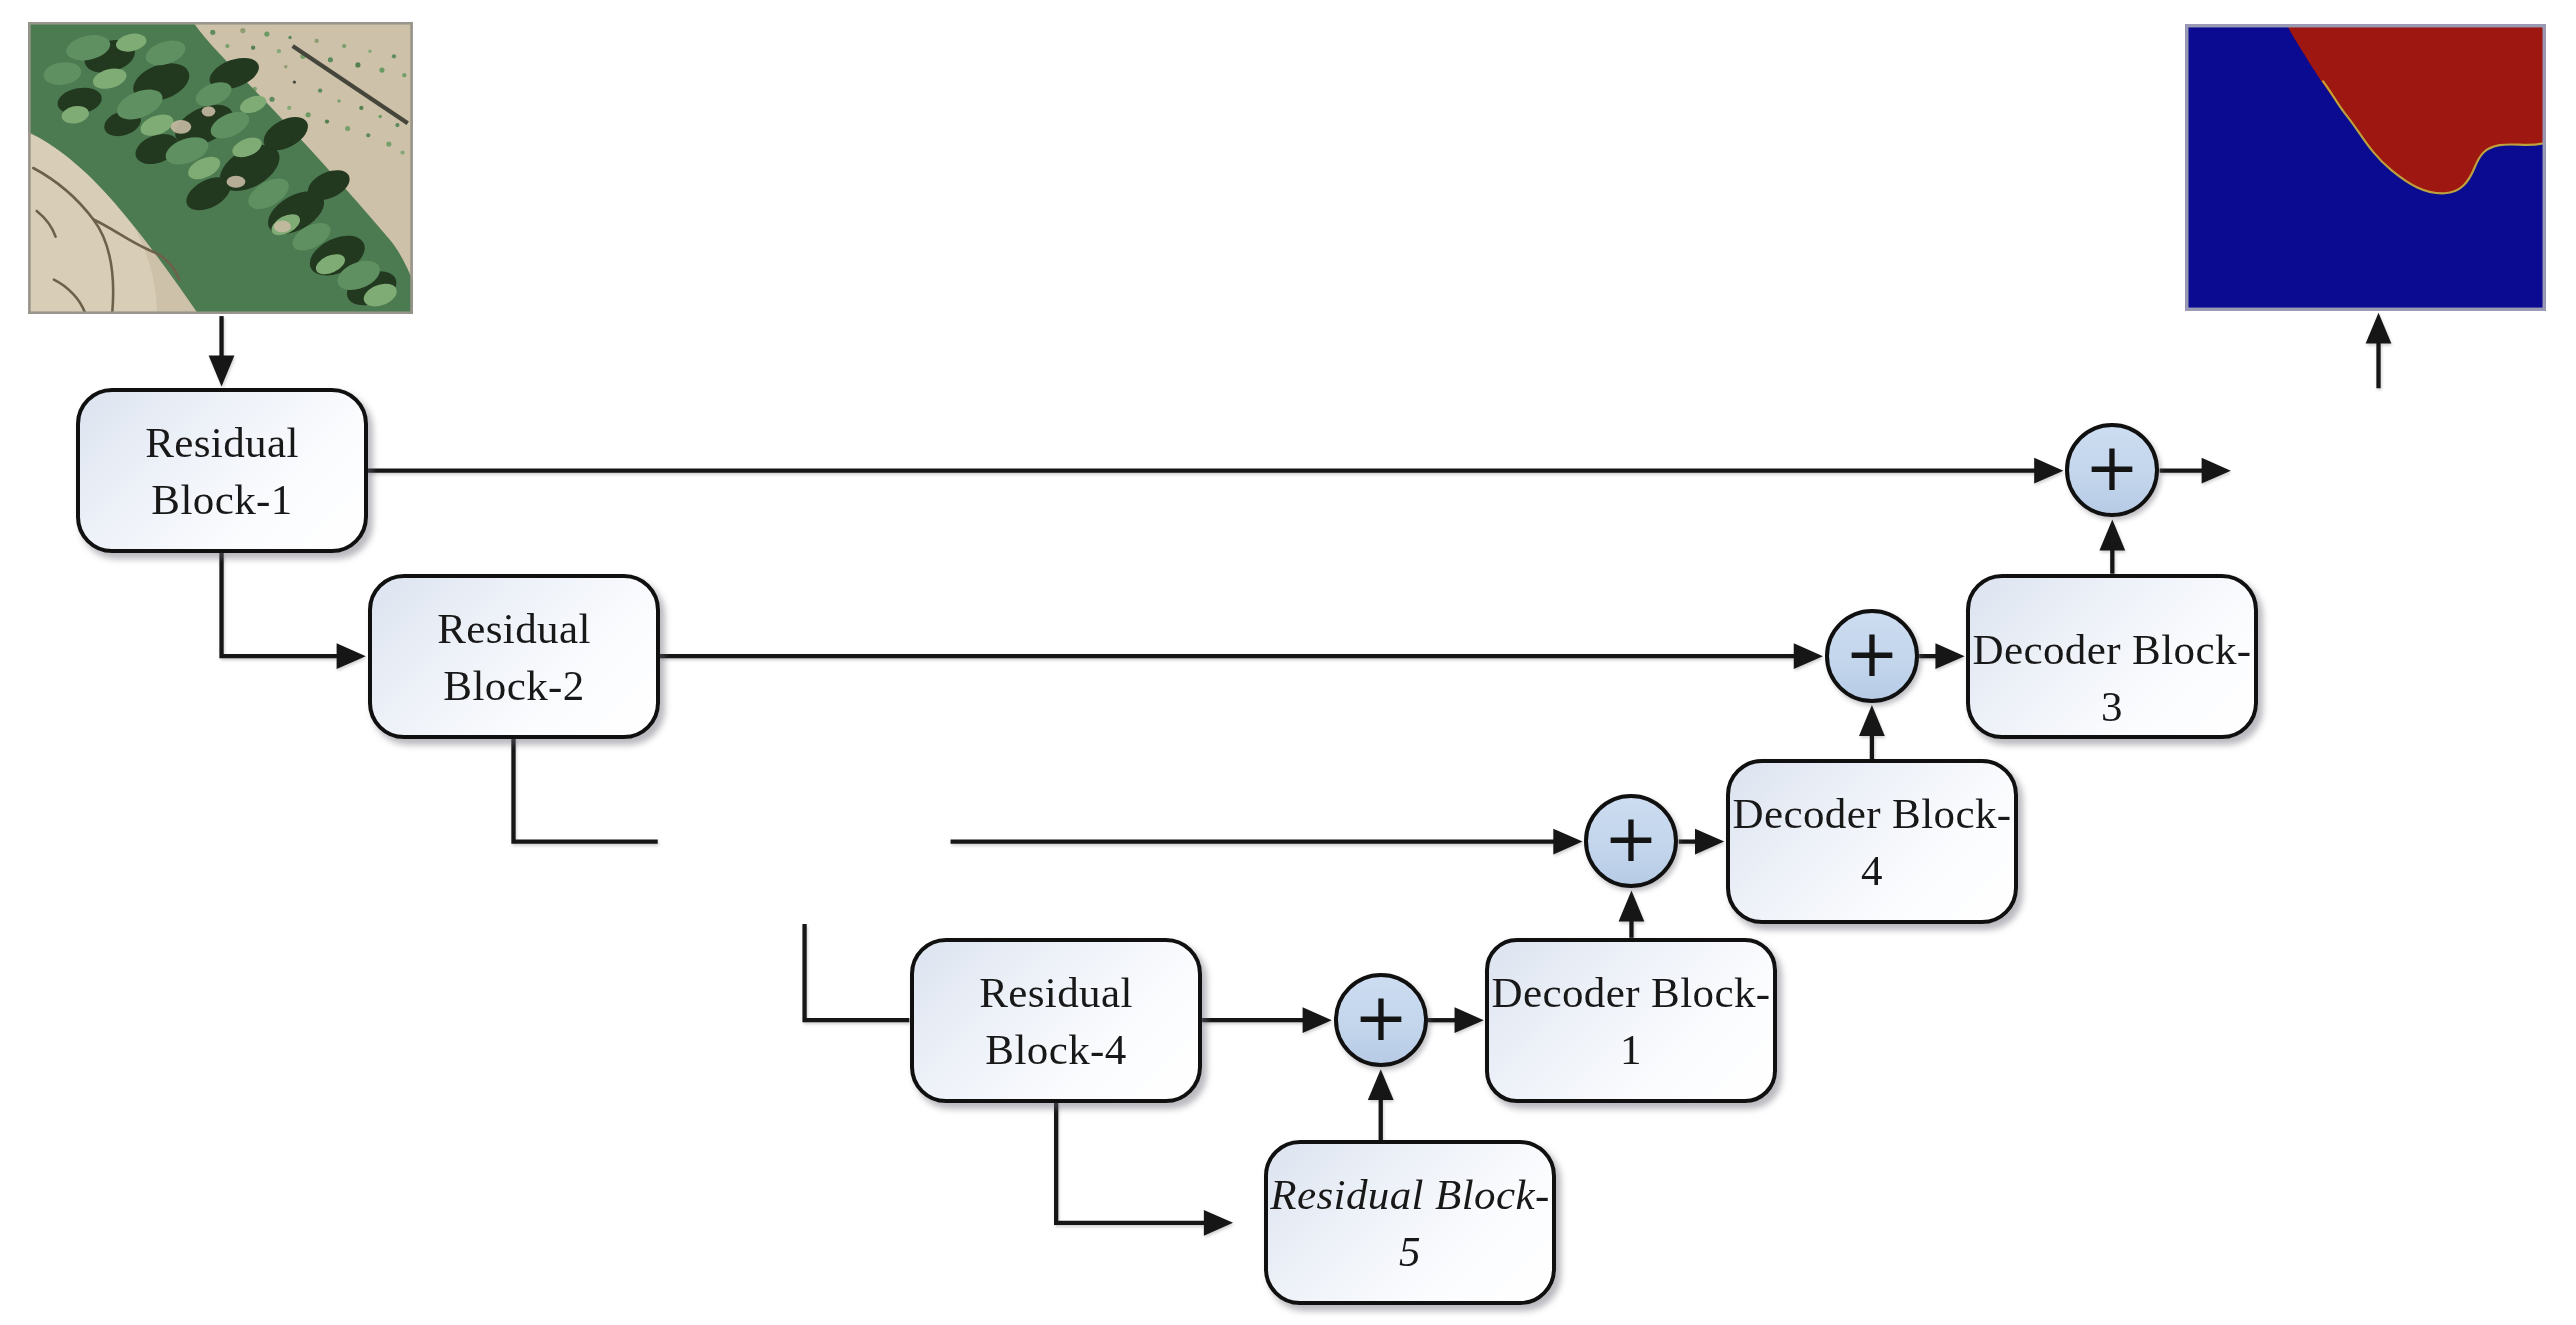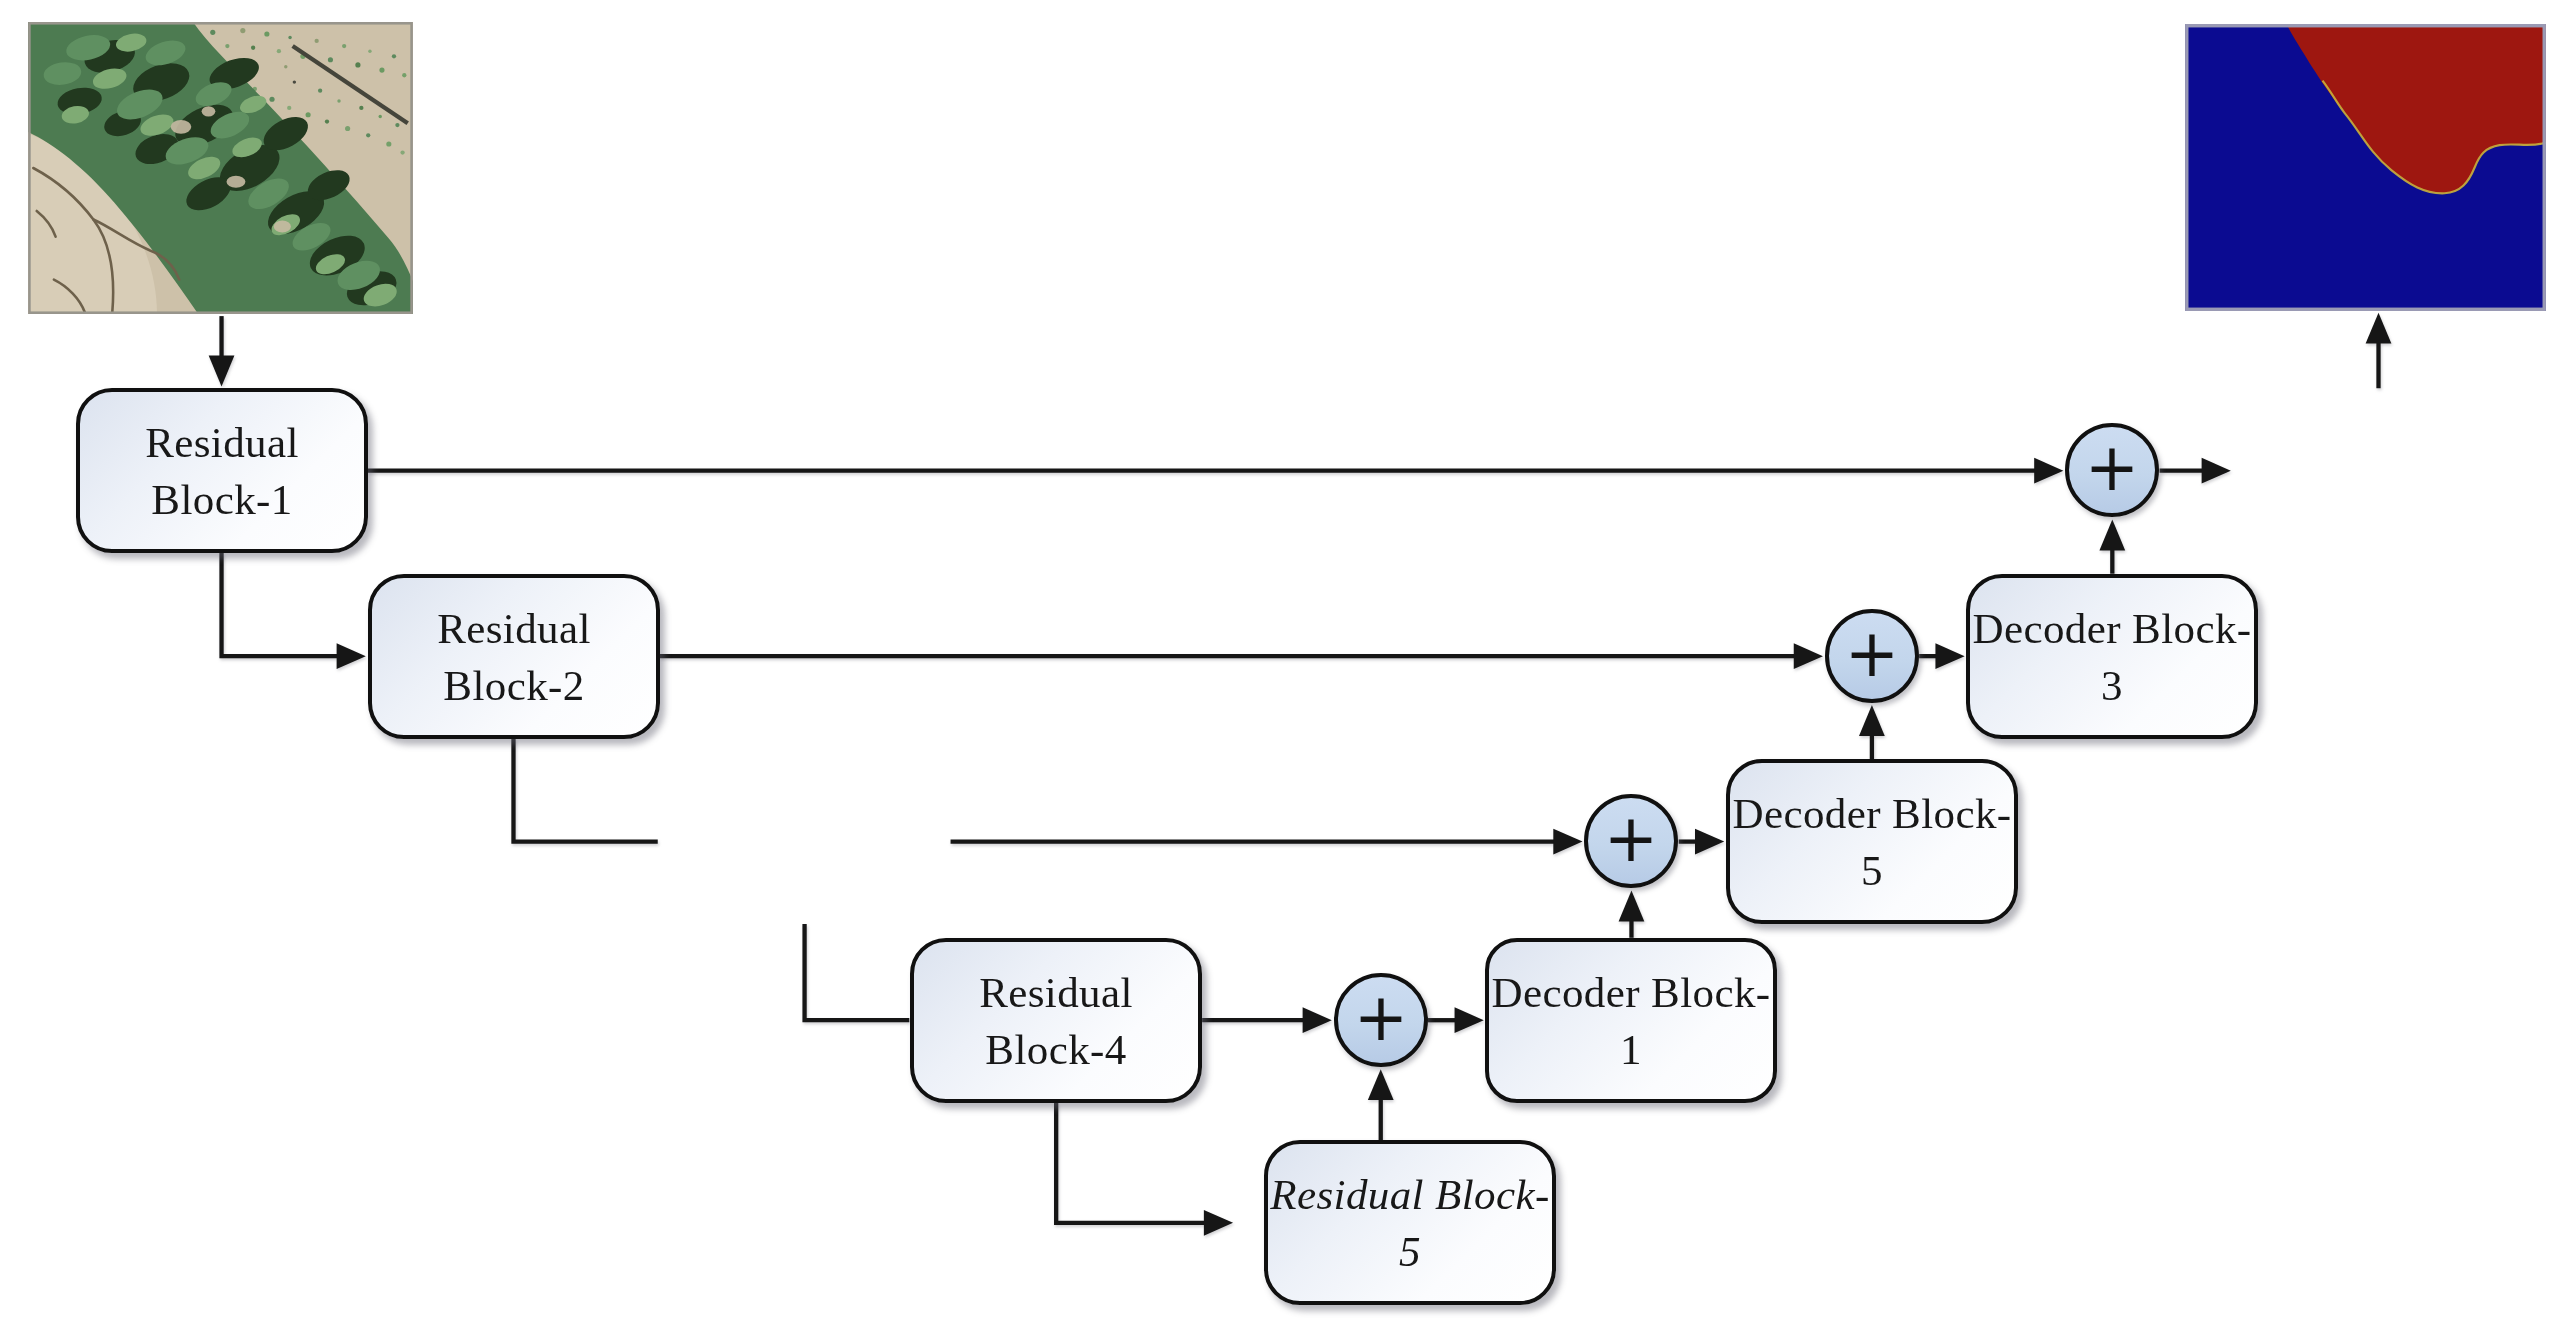--- a/index.html
+++ b/index.html
@@ -36,21 +36,21 @@
     color: #181818;
     letter-spacing: 0.4px;
   }
   .rb1 { left:  76px; top:  388px; }
   .rb2 { left: 368px; top:  574px; }
   .rb3 { left: 659px; top:  759px; }
   .rb4 { left: 910px; top: 938px; }
   .rb5 { left: 1264px; top: 1140px; font-style: italic; }
   .db1 { left: 1485px; top: 938px; border-radius: 32px; }
   .db2 { left: 1726px; top:  759px; }
-  .db3 { left: 1966px; top:  574px; }
+  .db3 { left: 1966px; top:  574px; align-items: flex-end; }
   .db4 { left: 2233px; top:  388px; }
   .plus {
     position: absolute;
     width: 94px; height: 94px;
     box-sizing: border-box;
     border: 4.3px solid #101010;
     border-radius: 50%;
     background: linear-gradient(180deg, #ccdcf1 0%, #c3d6ec 55%, #b7cbe6 100%);
     box-shadow: 2.6px 3.4px 5.2px rgba(100,100,112,0.4);
     display: flex; align-items: center; justify-content: center;
@@ -270,21 +270,21 @@
     <span class="lbl">Residual Block-4</span>
   </div>
   <div class="box rb5">
     <span class="lbl">Residual Block-5</span>
   </div>
 
   <div class="box db1">
     <span class="lbl">Decoder Block-1</span>
   </div>
   <div class="box db2">
-    <span class="lbl">Decoder Block-5</span>
+    <span class="lbl">Decoder Block-4</span>
   </div>
   <div class="box db3">
     <span class="lbl">Decoder Block-3</span>
   </div>
 
   <div class="plus p1">
     <span class="glyph">+</span>
   </div>
   <div class="plus p2">
     <span class="glyph">+</span>

